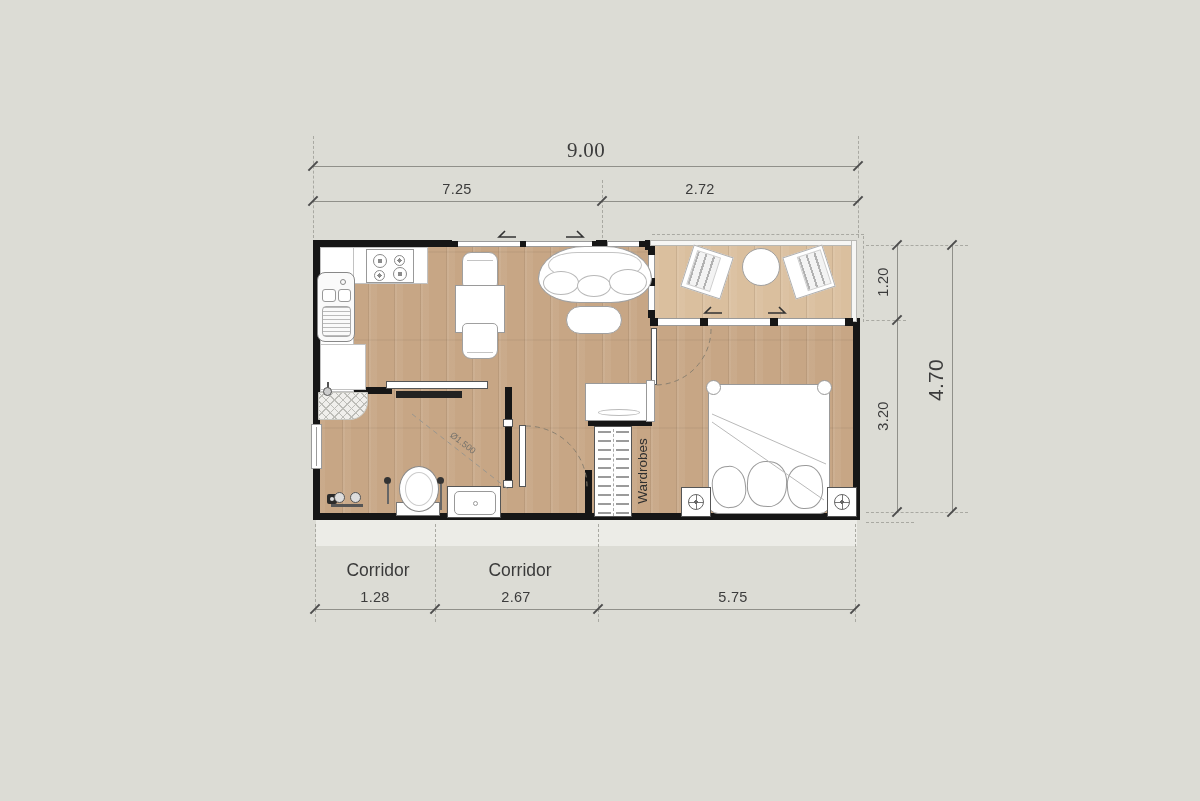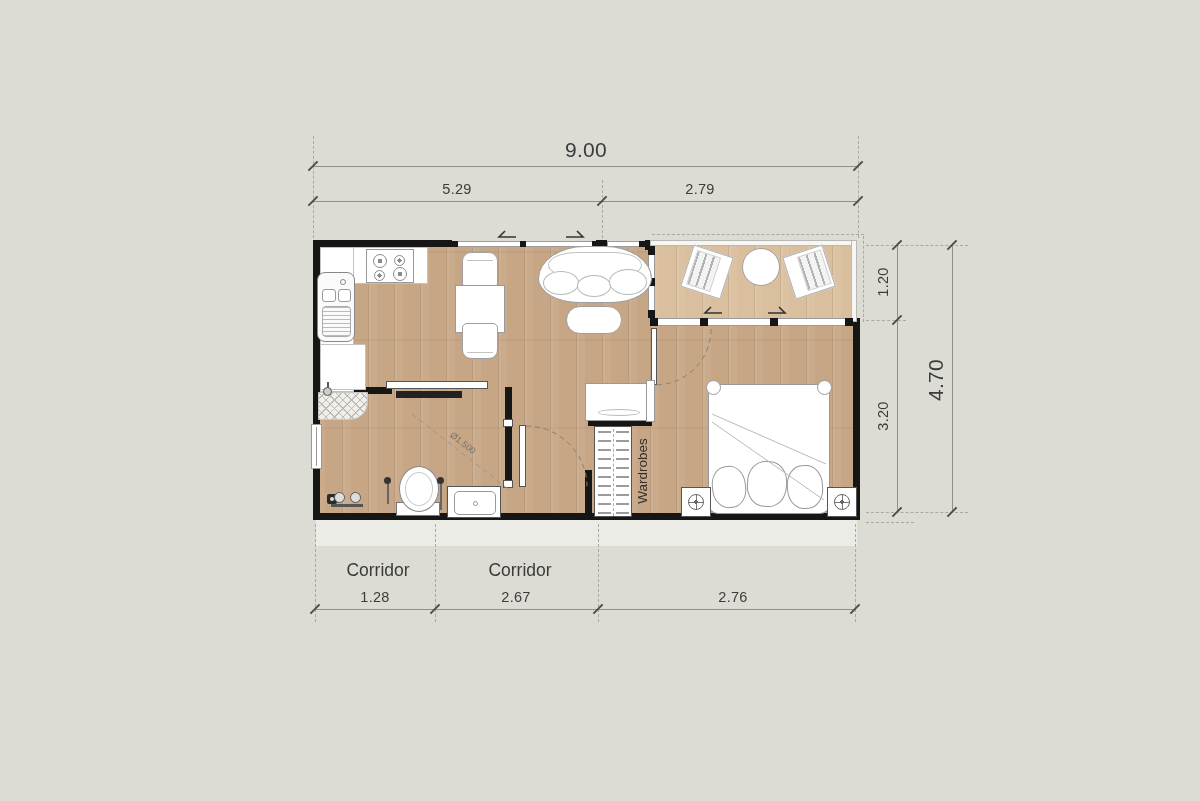--- a/index.html
+++ b/index.html
@@ -33,21 +33,21 @@
     background: radial-gradient(circle, #666 0 1.6px, transparent 1.6px),
       linear-gradient(#777,#777) 50% 50% / 100% 1px no-repeat,
       linear-gradient(#777,#777) 50% 50% / 1px 100% no-repeat; }
   
   .dimh { position: absolute; height: 1px; background: #90908a; }
   .dimv { position: absolute; width: 1px; background: #90908a; }
   .extv { position: absolute; width: 0; border-left: 1px dashed #a9a9a2; }
   .exth { position: absolute; height: 0; border-top: 1px dashed #a9a9a2; }
   .tick { position: absolute; width: 13px; height: 2px; background: #4c4c4c; transform: translate(-50%,-50%) rotate(-45deg); }
   .dtx { position: absolute; font-size: 14.5px; color: #3c3c3c; letter-spacing: .3px; transform: translateX(-50%); white-space: nowrap; }
-  .dtx-lg { font-size: 21px; }
+  .dtx-lg { font-size: 21px; font-family: Liberation Serif, serif; }
   .vtx { position: absolute; font-size: 14.5px; color: #3c3c3c; letter-spacing: .3px; transform: translate(-50%,-50%) rotate(-90deg); white-space: nowrap; }
   .vtx-lg { font-size: 21px; }
   .rlabel { position: absolute; font-size: 17.5px; color: #3a3a3a; transform: translateX(-50%); white-space: nowrap; }
   .wlabel { position: absolute; font-size: 13.5px; color: #2f2f2f; transform: translate(-50%,-50%) rotate(-90deg); white-space: nowrap; }
   .ann { position: absolute; font-size: 9px; color: #77736c; transform: translate(-50%,-50%) rotate(38deg); white-space: nowrap; }
   svg.overlay { position: absolute; left: 0; top: 0; pointer-events: none; }
 </style>
 </head>
 <body>
 
@@ -210,22 +210,22 @@
   <div class="extv" style="left:602px;top:180px;height:58px"></div>
   <div class="extv" style="left:858px;top:136px;height:102px"></div>
   <div class="dimh" style="left:313px;top:166px;width:545px"></div>
   <div class="tick" style="left:313px;top:166px"></div>
   <div class="tick" style="left:858px;top:166px"></div>
   <div class="dtx dtx-lg" style="left:586px;top:138px">9.00</div>
   <div class="dimh" style="left:313px;top:201px;width:545px"></div>
   <div class="tick" style="left:313px;top:201px"></div>
   <div class="tick" style="left:602px;top:201px"></div>
   <div class="tick" style="left:858px;top:201px"></div>
-  <div class="dtx" style="left:457px;top:181px">5.29</div>
-  <div class="dtx" style="left:700px;top:181px">2.79</div>
+  <div class="dtx" style="left:457px;top:181px">7.25</div>
+  <div class="dtx" style="left:700px;top:181px">2.72</div>
 
   <div class="exth" style="left:866px;top:245px;width:102px"></div>
   <div class="exth" style="left:866px;top:320px;width:40px"></div>
   <div class="exth" style="left:866px;top:512px;width:102px"></div>
   <div class="exth" style="left:866px;top:522px;width:48px"></div>
   <div class="dimv" style="left:897px;top:245px;height:267px"></div>
   <div class="tick" style="left:897px;top:245px"></div>
   <div class="tick" style="left:897px;top:320px"></div>
   <div class="tick" style="left:897px;top:512px"></div>
   <div class="vtx" style="left:883px;top:282px">1.20</div>
@@ -241,15 +241,15 @@
   <div class="extv" style="left:855px;top:524px;height:98px"></div>
   <div class="rlabel" style="left:378px;top:560px">Corridor</div>
   <div class="rlabel" style="left:520px;top:560px">Corridor</div>
   <div class="dimh" style="left:315px;top:609px;width:540px"></div>
   <div class="tick" style="left:315px;top:609px"></div>
   <div class="tick" style="left:435px;top:609px"></div>
   <div class="tick" style="left:598px;top:609px"></div>
   <div class="tick" style="left:855px;top:609px"></div>
   <div class="dtx" style="left:375px;top:589px">1.28</div>
   <div class="dtx" style="left:516px;top:589px">2.67</div>
-  <div class="dtx" style="left:733px;top:589px">2.76</div>
+  <div class="dtx" style="left:733px;top:589px">5.75</div>
 
 </div>
 
 </body></html>

